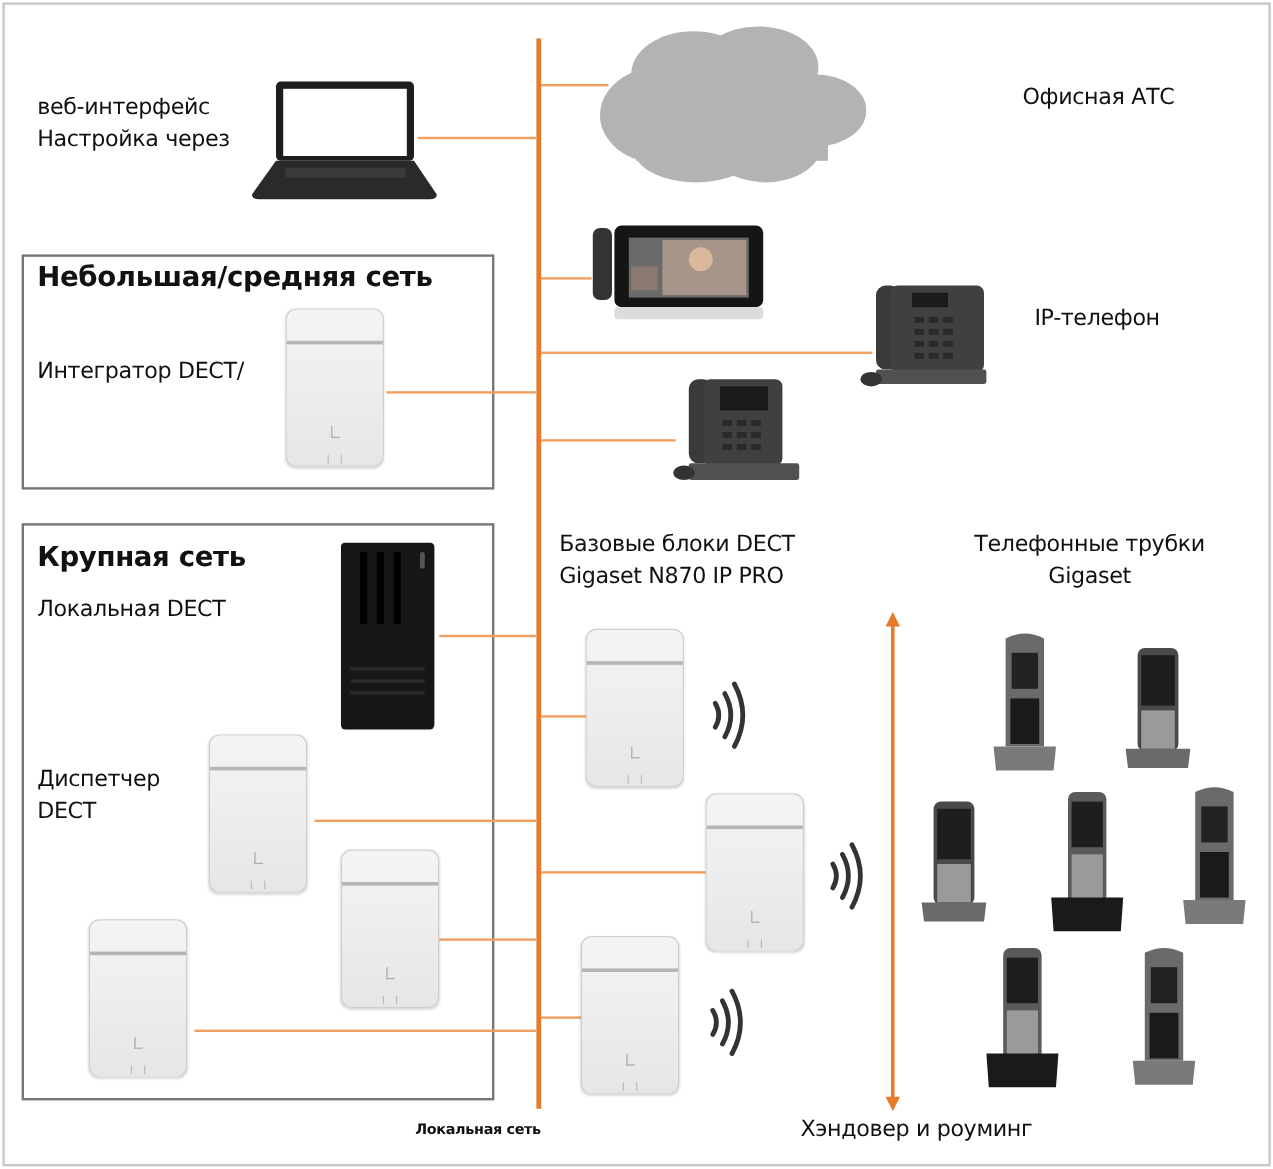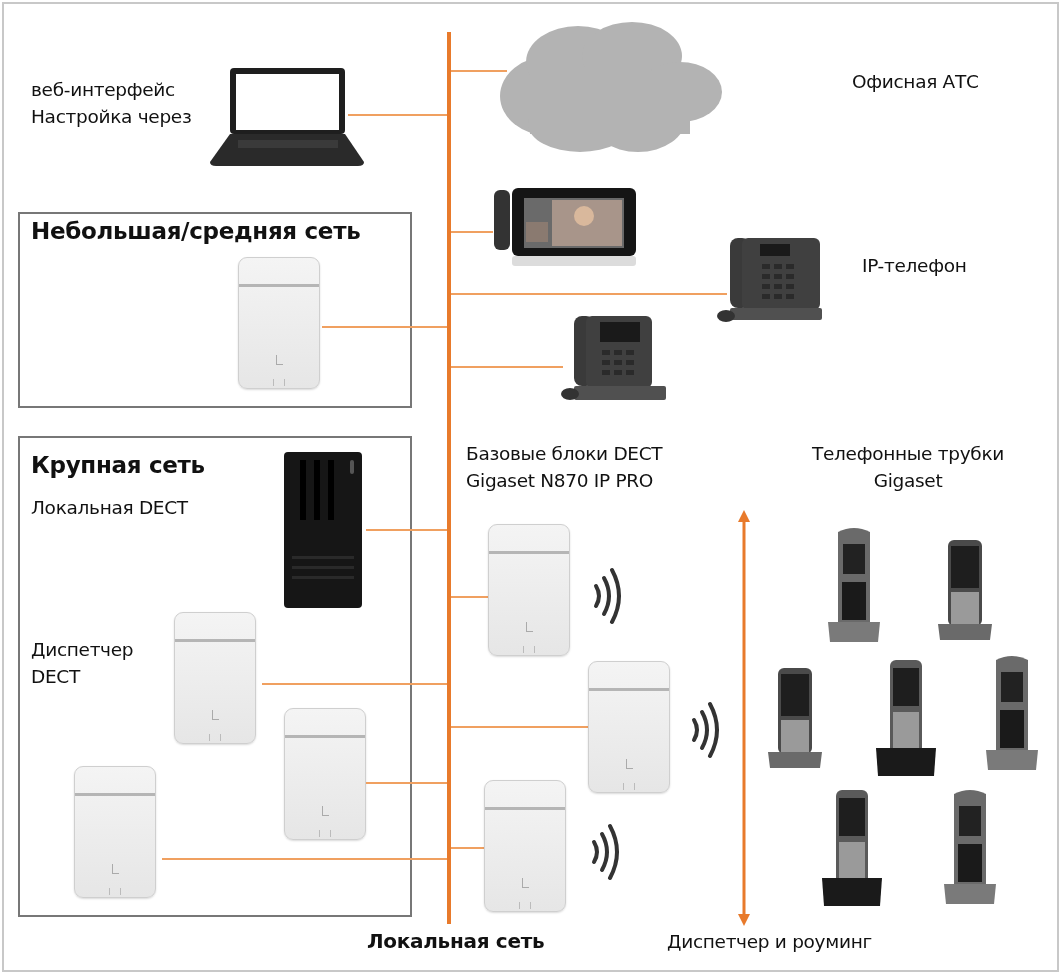--- a/index.html
+++ b/index.html
@@ -17,21 +17,21 @@
   .dect .feet { position:absolute; left:43%; bottom:2px; width:10px; height:7px; border-left:1.5px solid #bbb; border-right:1.5px solid #bbb; }
   .wave { position:absolute; }
   .handset { position:absolute; }
 </style>
 </head>
 <body>
 
 <div class="frame"></div>
 
 <div class="bus" style="left:447px; top:32px; width:4px; height:892px;"></div>
-<div class="abs txt bold" style="left:346px; top:928px; font-size:20px;margin-left:21px;">Локальная сеть</div>
+<div class="abs txt bold" style="left:346px; top:928px; font-size:12px;">Локальная сеть</div>
 
 <div class="abs txt" style="left:31px; top:76px;">
   <div>веб-интерфейс</div>
   <div>Настройка через</div>
 </div>
 <svg class="abs" style="left:208px; top:66px;" width="160" height="106" viewBox="0 0 160 106">
   <rect x="22" x2="0" y="2" width="115" height="66" rx="4" fill="#1e1e1e"></rect>
   <rect x="28" y="8" width="103" height="56" fill="#ffffff"></rect>
   <path d="M22 68 L137 68 L156 96 Q156 100 150 100 L8 100 Q2 100 2 96 Z" fill="#2a2a2a"></path>
   <rect x="30" y="74" width="100" height="8" fill="#3a3a3a"></rect>
@@ -103,20 +103,21 @@
       <rect x="66" y="56" width="8" height="5"></rect>
   </g>
   <rect x="14" y="72" width="92" height="14" rx="2" fill="#505050"></rect>
   <ellipse cx="10" cy="80" rx="9" ry="6" fill="#333"></ellipse>
 </svg>
 <div class="hline" style="left:451px; top:366px; width:112px;"></div>
 
 <div class="box" style="left:18px; top:212px; width:390px; height:192px;"></div>
 <div class="abs txt bold" style="left:31px; top:218px;">Небольшая/средняя сеть</div>
 <div class="abs txt" style="left:31px; top:296px;">
+  <div>Интегратор DECT/</div>
 </div>
 <div class="dect" style="left:238px; top:257px; width:80px; height:130px;">
     <div class="logo"></div>
     <div class="feet"></div>
   </div>
 <div class="hline" style="left:322px; top:326px; width:125px;"></div>
 
 <div class="box" style="left:18px; top:436px; width:390px; height:477px;"></div>
 <div class="abs txt bold" style="left:31px; top:452px;">Крупная сеть</div>
 <div class="abs txt" style="left:31px; top:494px;">
@@ -196,21 +197,21 @@
       <path d="M14 12 Q24 30 14 48"></path>
       <path d="M22 4 Q36 30 22 56"></path>
   </g>
 </svg>
 
 <svg class="abs" style="left:736px; top:510px;" width="16" height="416" viewBox="0 0 16 416">
   <line x1="8" y1="8" x2="8" y2="408" stroke="#e87a2b" stroke-width="3"></line>
   <path d="M2 12 L8 0 L14 12 Z" fill="#e87a2b"></path>
   <path d="M2 404 L8 416 L14 404 Z" fill="#e87a2b"></path>
 </svg>
-<div class="abs txt" style="left:667px; top:928px;">Диспетчер и роуминг</div>
+<div class="abs txt" style="left:667px; top:928px;">Хэндовер и роуминг</div>
 
 <div class="abs txt" style="left:808px; top:440px; text-align:center; width:200px;">
   <div>Телефонные трубки</div>
   <div>Gigaset</div>
 </div>
 
 <svg class="handset" style="left:826px; top:526px;" width="56" height="120" viewBox="0 0 56 120">
   <path d="M12 6 Q28 -2 44 6 L44 96 L12 96 Z" fill="#6a6a6a"></path>
   <rect x="17" y="18" width="22" height="30" fill="#222"></rect>
   <rect x="16" y="56" width="24" height="38" fill="#1a1a1a"></rect>

